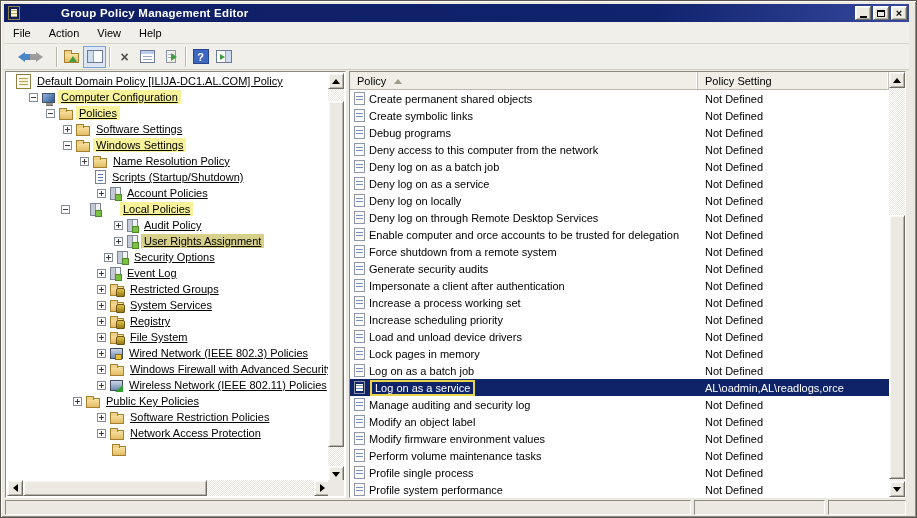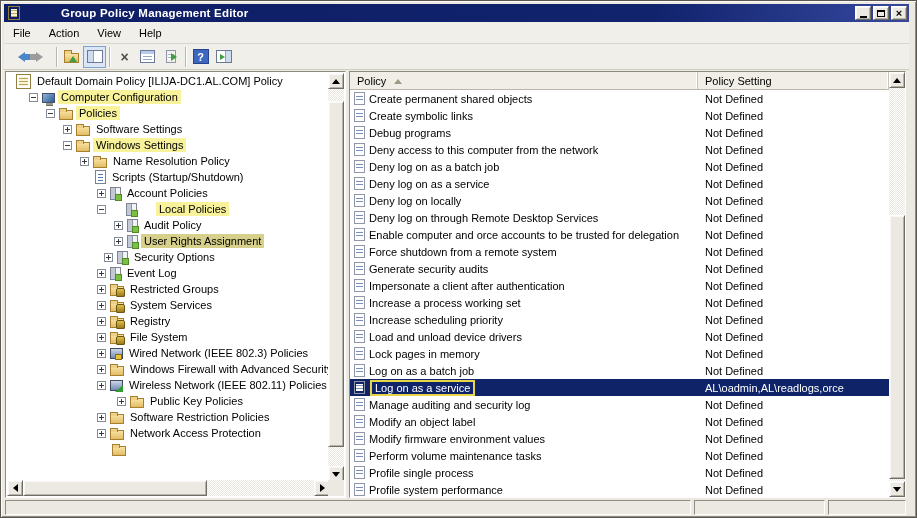--- a/index.html
+++ b/index.html
@@ -87,21 +87,21 @@
   #right-pane{ left:348px; width:557px; display:flex; }
 
   
   .tree-area{ position:absolute; left:1px; top:1px; width:323px; height:409px; overflow:hidden; }
   .trow{ height:16px; display:flex; align-items:center; white-space:nowrap; cursor:default; }
   .exp{ width:9px; height:9px; background:#fff; border:1px solid #848b99; position:relative; flex:none; }
   .exp::before{ content:""; position:absolute; left:1px; top:3px; width:5px; height:1px; background:#3b3b3b; }
   .exp-plus::after{ content:""; position:absolute; left:3px; top:1px; width:1px; height:5px; background:#3b3b3b; }
   .exp-spacer{ width:11px; flex:none; }
   .ticon{ width:15px; height:15px; margin:0 3px 0 4px; position:relative; flex:none; }
-  .tlabel{ padding:1px 3px; }
+  .tlabel{ padding:1px 3px;text-decoration:underline; }
   .hl-marker{ background:#f8f29b; }
   .hl-sel{ background:#d6d08a; }
 
   
   .i-computer{ width:13px; height:10px; margin-top:1px; background:linear-gradient(135deg,#8fb2dd,#2d5a96);
     border:1px solid #46506a; }
   .i-computer::after{ content:""; position:absolute; left:3px; bottom:-3px; width:7px; height:2px; background:#9a978e; box-shadow:0 1px 0 #6f6d66; }
   .i-folder{ width:14px; height:10px; margin-top:3px; background:linear-gradient(#f9e3a5,#e3bc62); border:1px solid #a5802e; }
   .i-folder::before{ content:""; position:absolute; top:-3px; left:-1px; width:6px; height:3px; background:#efd087; border:1px solid #a5802e; border-bottom:none; }
   .lockmark::after{ content:""; position:absolute; right:-2px; bottom:-2px; width:7px; height:7px;
@@ -260,21 +260,21 @@
         <div class="trow" style="padding-left: 73px;">
           <span class="exp-spacer"></span>
           <span class="ticon i-script"></span>
           <span class="tlabel">Scripts (Startup/Shutdown)</span>
         </div>
         <div class="trow" style="padding-left: 90px;">
           <span class="exp exp-plus"></span>
           <span class="ticon i-policy"></span>
           <span class="tlabel">Account Policies</span>
         </div>
-        <div class="trow" style="padding-left: 90px; gap: 16px;">
+        <div class="trow" style="padding-left: 54px; gap: 16px;">
           <span class="exp exp-minus"></span>
           <span class="ticon i-policy"></span>
           <span class="tlabel hl-marker">Local Policies</span>
         </div>
         <div class="trow" style="padding-left: 107px;">
           <span class="exp exp-plus"></span>
           <span class="ticon i-policy"></span>
           <span class="tlabel">Audit Policy</span>
         </div>
         <div class="trow" style="padding-left: 107px;">
@@ -320,21 +320,21 @@
         <div class="trow" style="padding-left: 90px;">
           <span class="exp exp-plus"></span>
           <span class="ticon i-folder"></span>
           <span class="tlabel">Windows Firewall with Advanced Security</span>
         </div>
         <div class="trow" style="padding-left: 90px;">
           <span class="exp exp-plus"></span>
           <span class="ticon i-net-wireless"></span>
           <span class="tlabel">Wireless Network (IEEE 802.11) Policies</span>
         </div>
-        <div class="trow" style="padding-left: 110px;">
+        <div class="trow" style="padding-left: 66px;">
           <span class="exp exp-plus"></span>
           <span class="ticon i-folder"></span>
           <span class="tlabel">Public Key Policies</span>
         </div>
         <div class="trow" style="padding-left: 90px;">
           <span class="exp exp-plus"></span>
           <span class="ticon i-folder"></span>
           <span class="tlabel">Software Restriction Policies</span>
         </div>
         <div class="trow" style="padding-left: 90px;">

